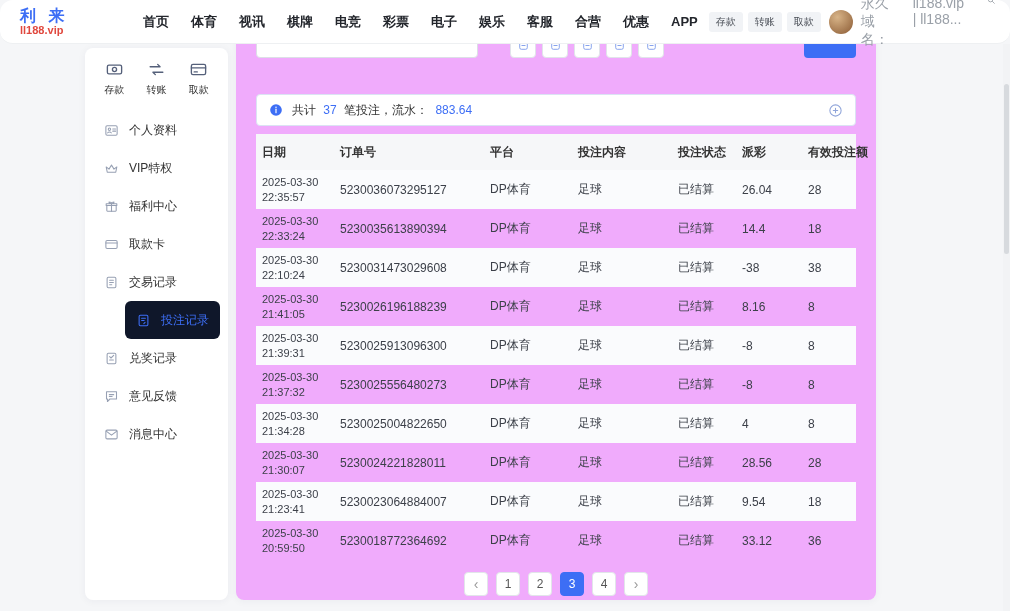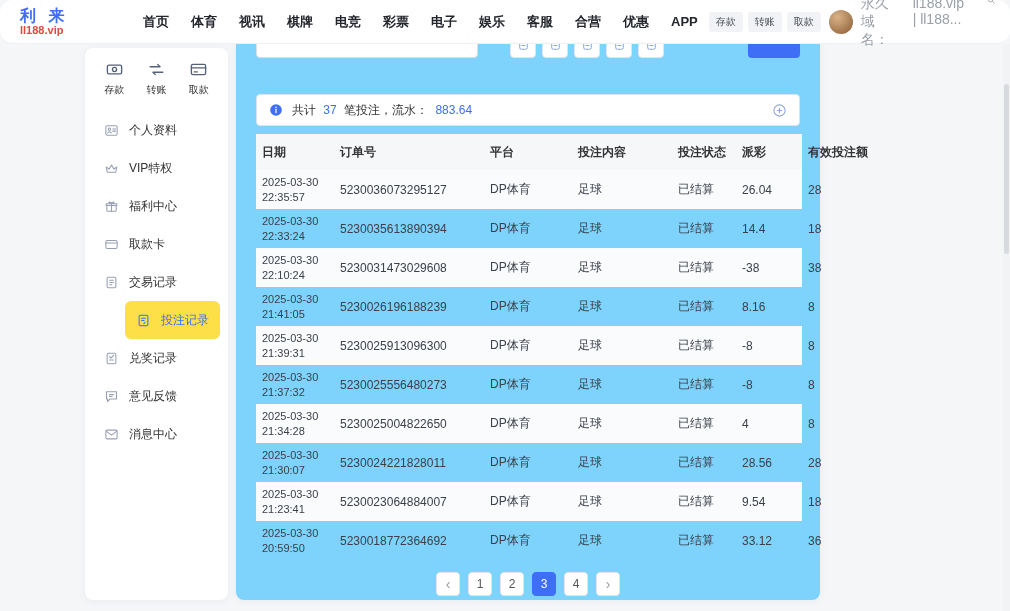--- a/index.html
+++ b/index.html
@@ -48,27 +48,27 @@
   .sq-item{ display:flex; flex-direction:column; align-items:center; gap:4px; cursor:pointer; }
   .sq-item .icon{ color:#55607a; }
   .sq-item .icon svg{ width:19px; height:19px; }
   .sq-label{ font-size:10px; color:#333; }
   .menu-item{
     height:38px; margin:0 8px; padding:0 11px; border-radius:6px;
     display:flex; align-items:center; gap:10px; font-size:12px; color:#333; cursor:pointer;
   }
   .menu-item .icon{ color:#97a0b3; }
   .menu-item .icon svg{ width:15px; height:15px; }
-  .menu-item.active{ background:#fde047; color:#3d6ef5;margin-left:40px; }
+  .menu-item.active{ background:#0f172a; color:#3d6ef5;margin-left:40px; }
   .menu-item.active .icon{ color:#3d6ef5; }
 
   
   .main{
-    position:absolute; left:236px; top:20px; width:584px; height:580px;
-    background:#7dd3fc; border-radius:8px; box-shadow:0 1px 8px rgba(30,40,70,.05);
+    position:absolute; left:236px; top:20px; width:640px; height:580px;
+    background:#f0abfc; border-radius:8px; box-shadow:0 1px 8px rgba(30,40,70,.05);
     padding:12px 20px 16px; z-index:1;
   }
   .filter-row{ display:flex; align-items:center; height:26px; margin-bottom:36px; }
   .f-input{ width:222px; height:26px; border:1px solid #dcdfe6; border-radius:4px; background:#fff; }
   .chips{ display:flex; gap:6px; margin-left:32px; }
   .chip{ width:26px; height:26px; border:1px solid #e1e4ea; border-radius:4px;
     display:flex; align-items:center; justify-content:center; color:#7d9bea; cursor:pointer; background:#fff; }
   .chip svg{ width:13px; height:13px; }
   .f-btn{ margin-left:auto; width:52px; height:26px; background:#3d6ef5; border-radius:4px; cursor:pointer; }
 

